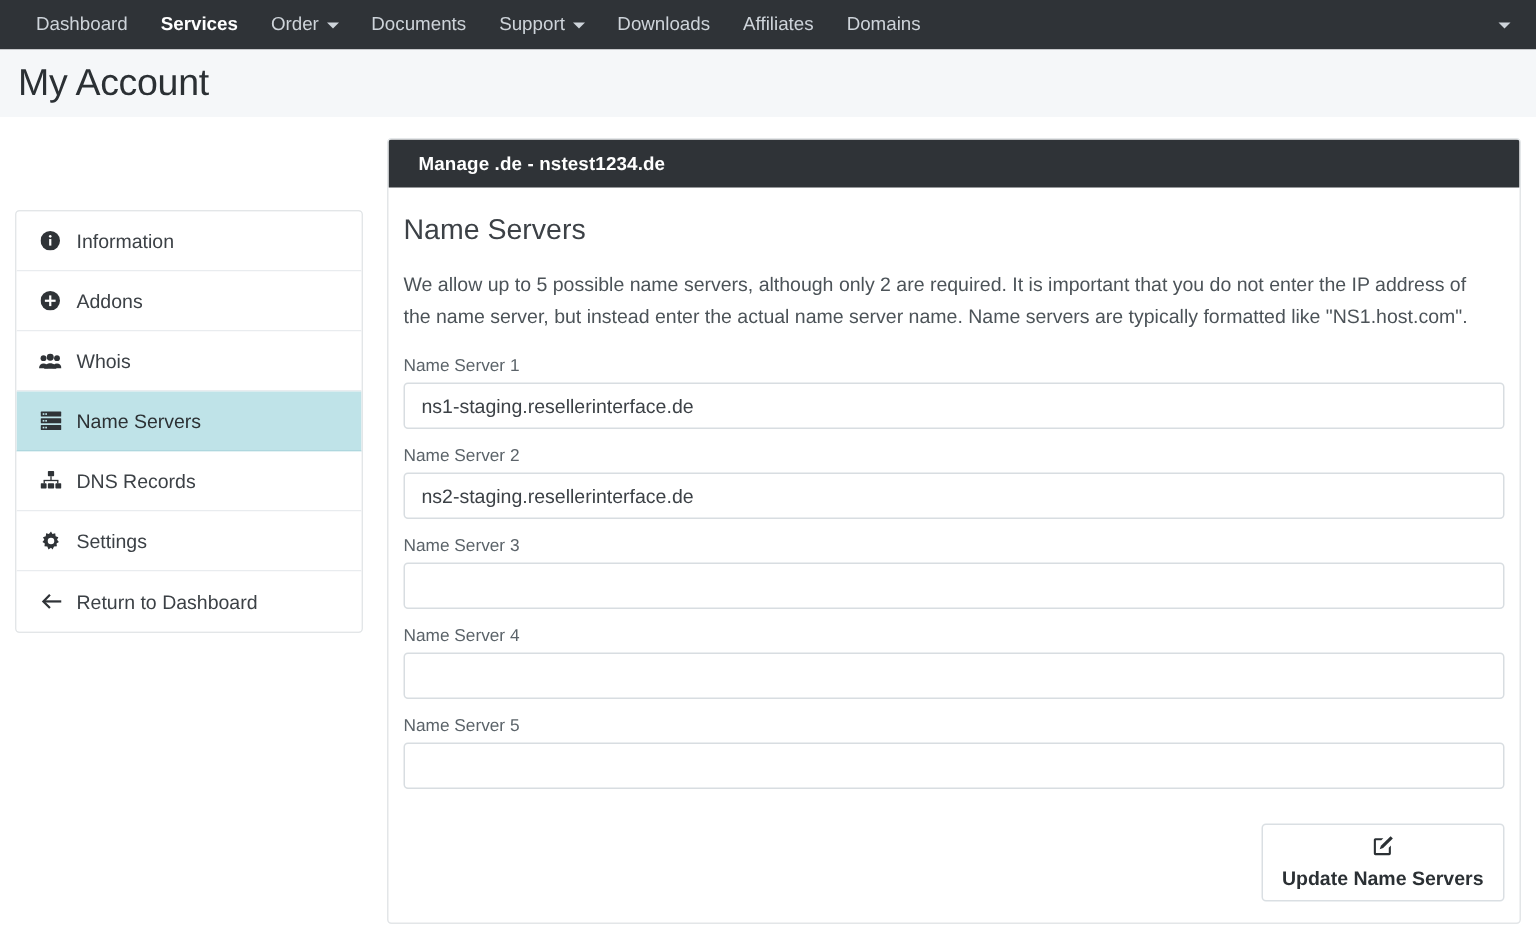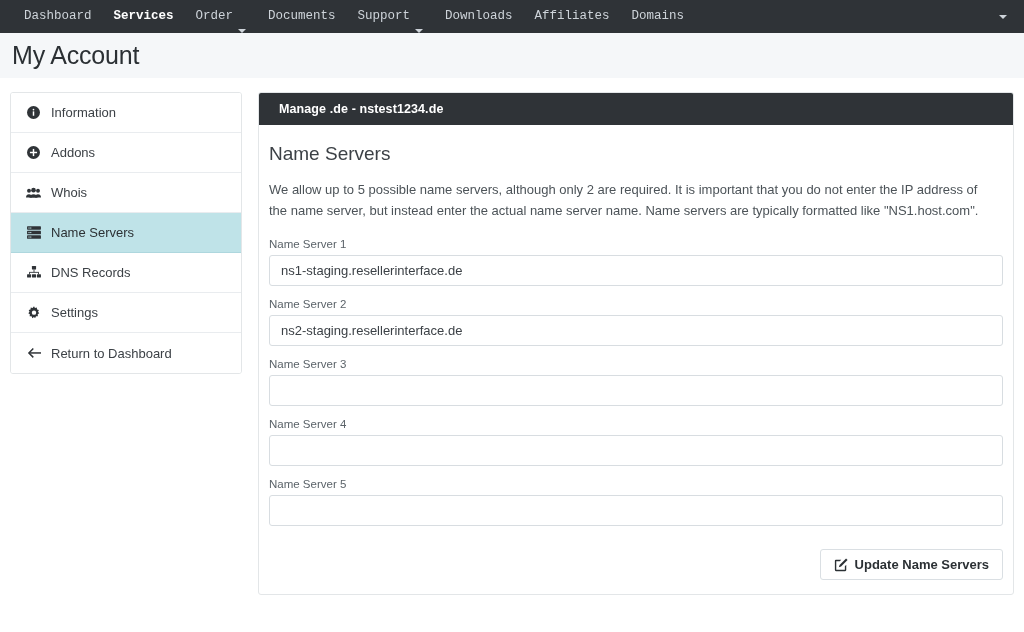--- a/index.html
+++ b/index.html
@@ -23,22 +23,21 @@
   }
   .nav-left { display: flex; align-items: center; gap: 0; }
   .nav-item {
     color: #ced4da;
     padding: 0 11px;
     line-height: 33px;
     white-space: nowrap;
     cursor: pointer;
     text-decoration: none;
     display: inline-flex;
-    align-items: flex-end;
-    font-family: Liberation Mono, monospace;
+    align-items: center;
   }
   .nav-item.active { color: #ffffff; font-weight: bold; }
   .caret {
     display: inline-block;
     width: 0; height: 0;
     margin-left: 5px;
     border-left: 4px solid transparent;
     border-right: 4px solid transparent;
     border-top: 4px solid currentColor;
   }
@@ -76,20 +75,21 @@
     gap: 0;
     align-items: flex-start;
   }
   .sidebar {
     width: 232px;
     flex: 0 0 232px;
     border: 1px solid #e3e6e8;
     border-radius: 3px;
     background: #ffffff;
     overflow: hidden;
+    margin-top: 48px;
   }
   .side-item {
     display: flex;
     align-items: center;
     gap: 9px;
     height: 40px;
     padding: 0 14px;
     font-size: 13px;
     color: #3c4146;
     border-bottom: 1px solid #e9ecef;
@@ -178,20 +178,21 @@
     gap: 7px;
     background: #ffffff;
     border: 1px solid #dadfe3;
     border-radius: 3px;
     padding: 7px 13px;
     font-size: 13px;
     color: #2b3034;
     font-weight: bold;
     font-family: "Liberation Sans", sans-serif;
     cursor: pointer;
+    flex-direction: column;
   }
   .btn-ico { display: inline-flex; align-items: center; color: #2b3034; }
 </style>
 </head>
 <body>
 
 <div class="navbar">
   <div class="nav-left">
     <a class="nav-item">
         <span>Dashboard</span>

